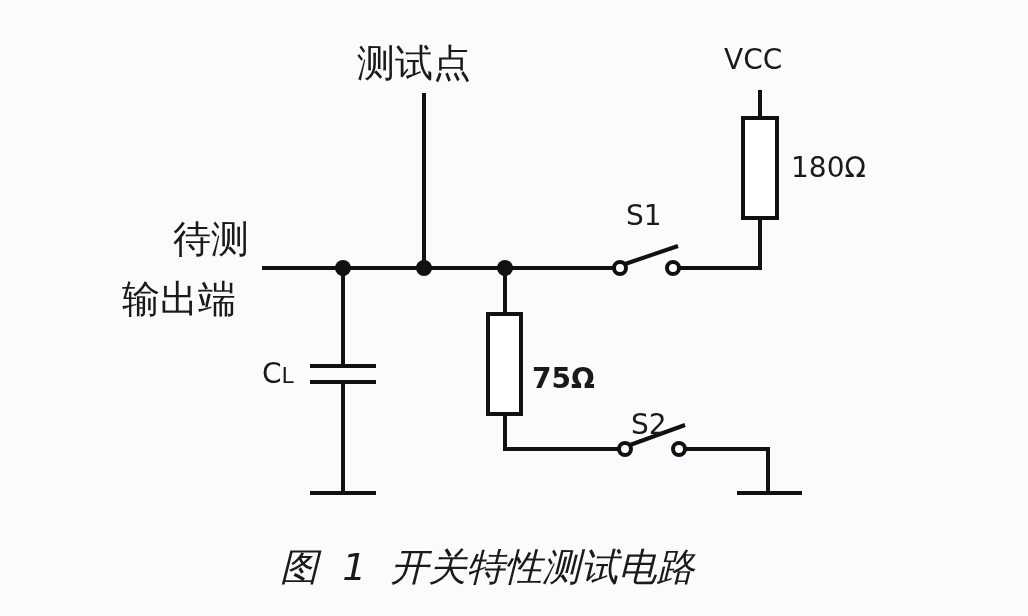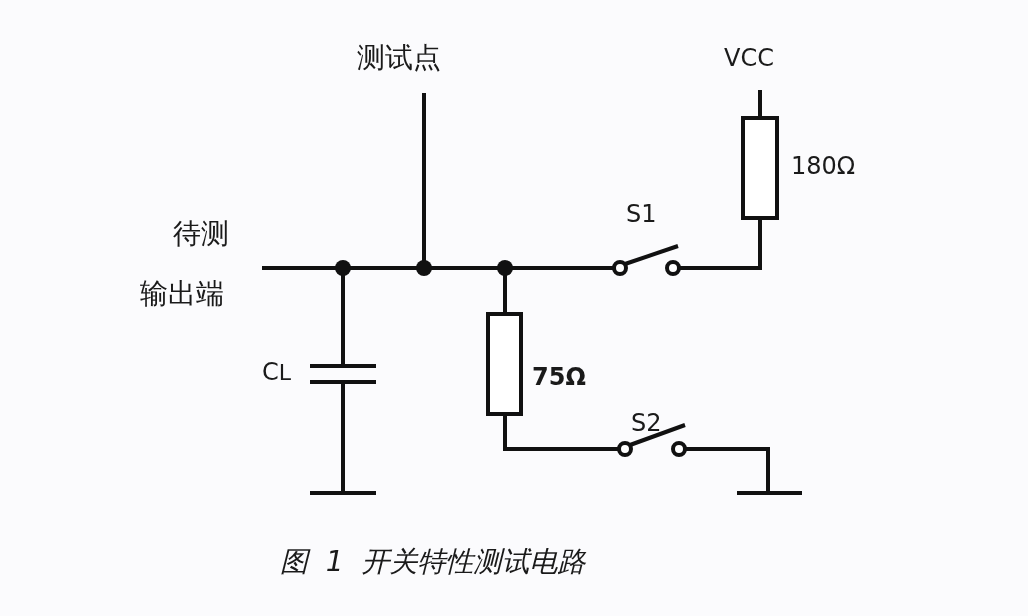--- a/index.html
+++ b/index.html
@@ -3,22 +3,22 @@
 <meta charset="utf-8">
 <style>
   html, body { margin: 0; padding: 0; background: #fbfbfd; }
   body { width: 1028px; height: 616px; position: relative; overflow: hidden; }
   svg { position: absolute; left: 0; top: 0; }
   .wire { stroke: #111; stroke-width: 4; fill: none; stroke-linecap: butt; }
   .comp { stroke: #111; stroke-width: 4; fill: #fff; }
   .dot { fill: #111; }
   .contact { stroke: #111; stroke-width: 4; fill: #fff; }
   .lbl { position: absolute; color: #1a1a1a; font-family: "DejaVu Sans", sans-serif; white-space: nowrap; line-height: 1; }
-  .cjk { font-size: 28px; }
-  .latin { font-size: 24px; font-family: "DejaVu Sans", sans-serif; }
+  .cjk { font-size: 38px; }
+  .latin { font-size: 28px; font-family: "DejaVu Sans", sans-serif; }
   .sub { font-size: 22px; }
 </style>
 </head>
 <body>
 
 <svg width="1028" height="616">
 
   <line class="wire" x1="262" y1="268" x2="614" y2="268"></line>
 
   <line class="wire" x1="424" y1="93" x2="424" y2="268"></line>
@@ -48,21 +48,21 @@
   <rect class="comp" x="743" y="118" width="34" height="100"></rect>
   <line class="wire" x1="760" y1="90" x2="760" y2="118"></line>
 
   <circle class="dot" cx="343" cy="268" r="8"></circle>
   <circle class="dot" cx="424" cy="268" r="8"></circle>
   <circle class="dot" cx="505" cy="268" r="8"></circle>
 </svg>
 
 <div class="lbl cjk" style="left:357px; top:44px;">测试点</div>
 <div class="lbl cjk" style="left:143px; top:220px;margin-left:30px;">待测</div>
-<div class="lbl cjk" style="left:122px; top:280px;margin-left:18px;">输出端</div>
+<div class="lbl cjk" style="left:122px; top:280px;">输出端</div>
 <div class="lbl latin" style="left:724px; top:46px;">VCC</div>
 <div class="lbl latin" style="left:791px; top:154px;">180Ω</div>
 <div class="lbl latin" style="left:626px; top:202px;">S1</div>
 <div class="lbl latin" style="left:631px; top:382px;margin-top:29px;">S2</div>
 <div class="lbl latin" style="left:532px; top:365px;font-weight:bold;">75Ω</div>
 <div class="lbl" style="left:262px; top:360px;">
   <span class="latin">C</span><span class="sub">L</span>
 </div>
 <div class="lbl cjk" style="left:280px; top:548px; white-space:pre;font-style:italic;">图  1  开关特性测试电路</div>
 

